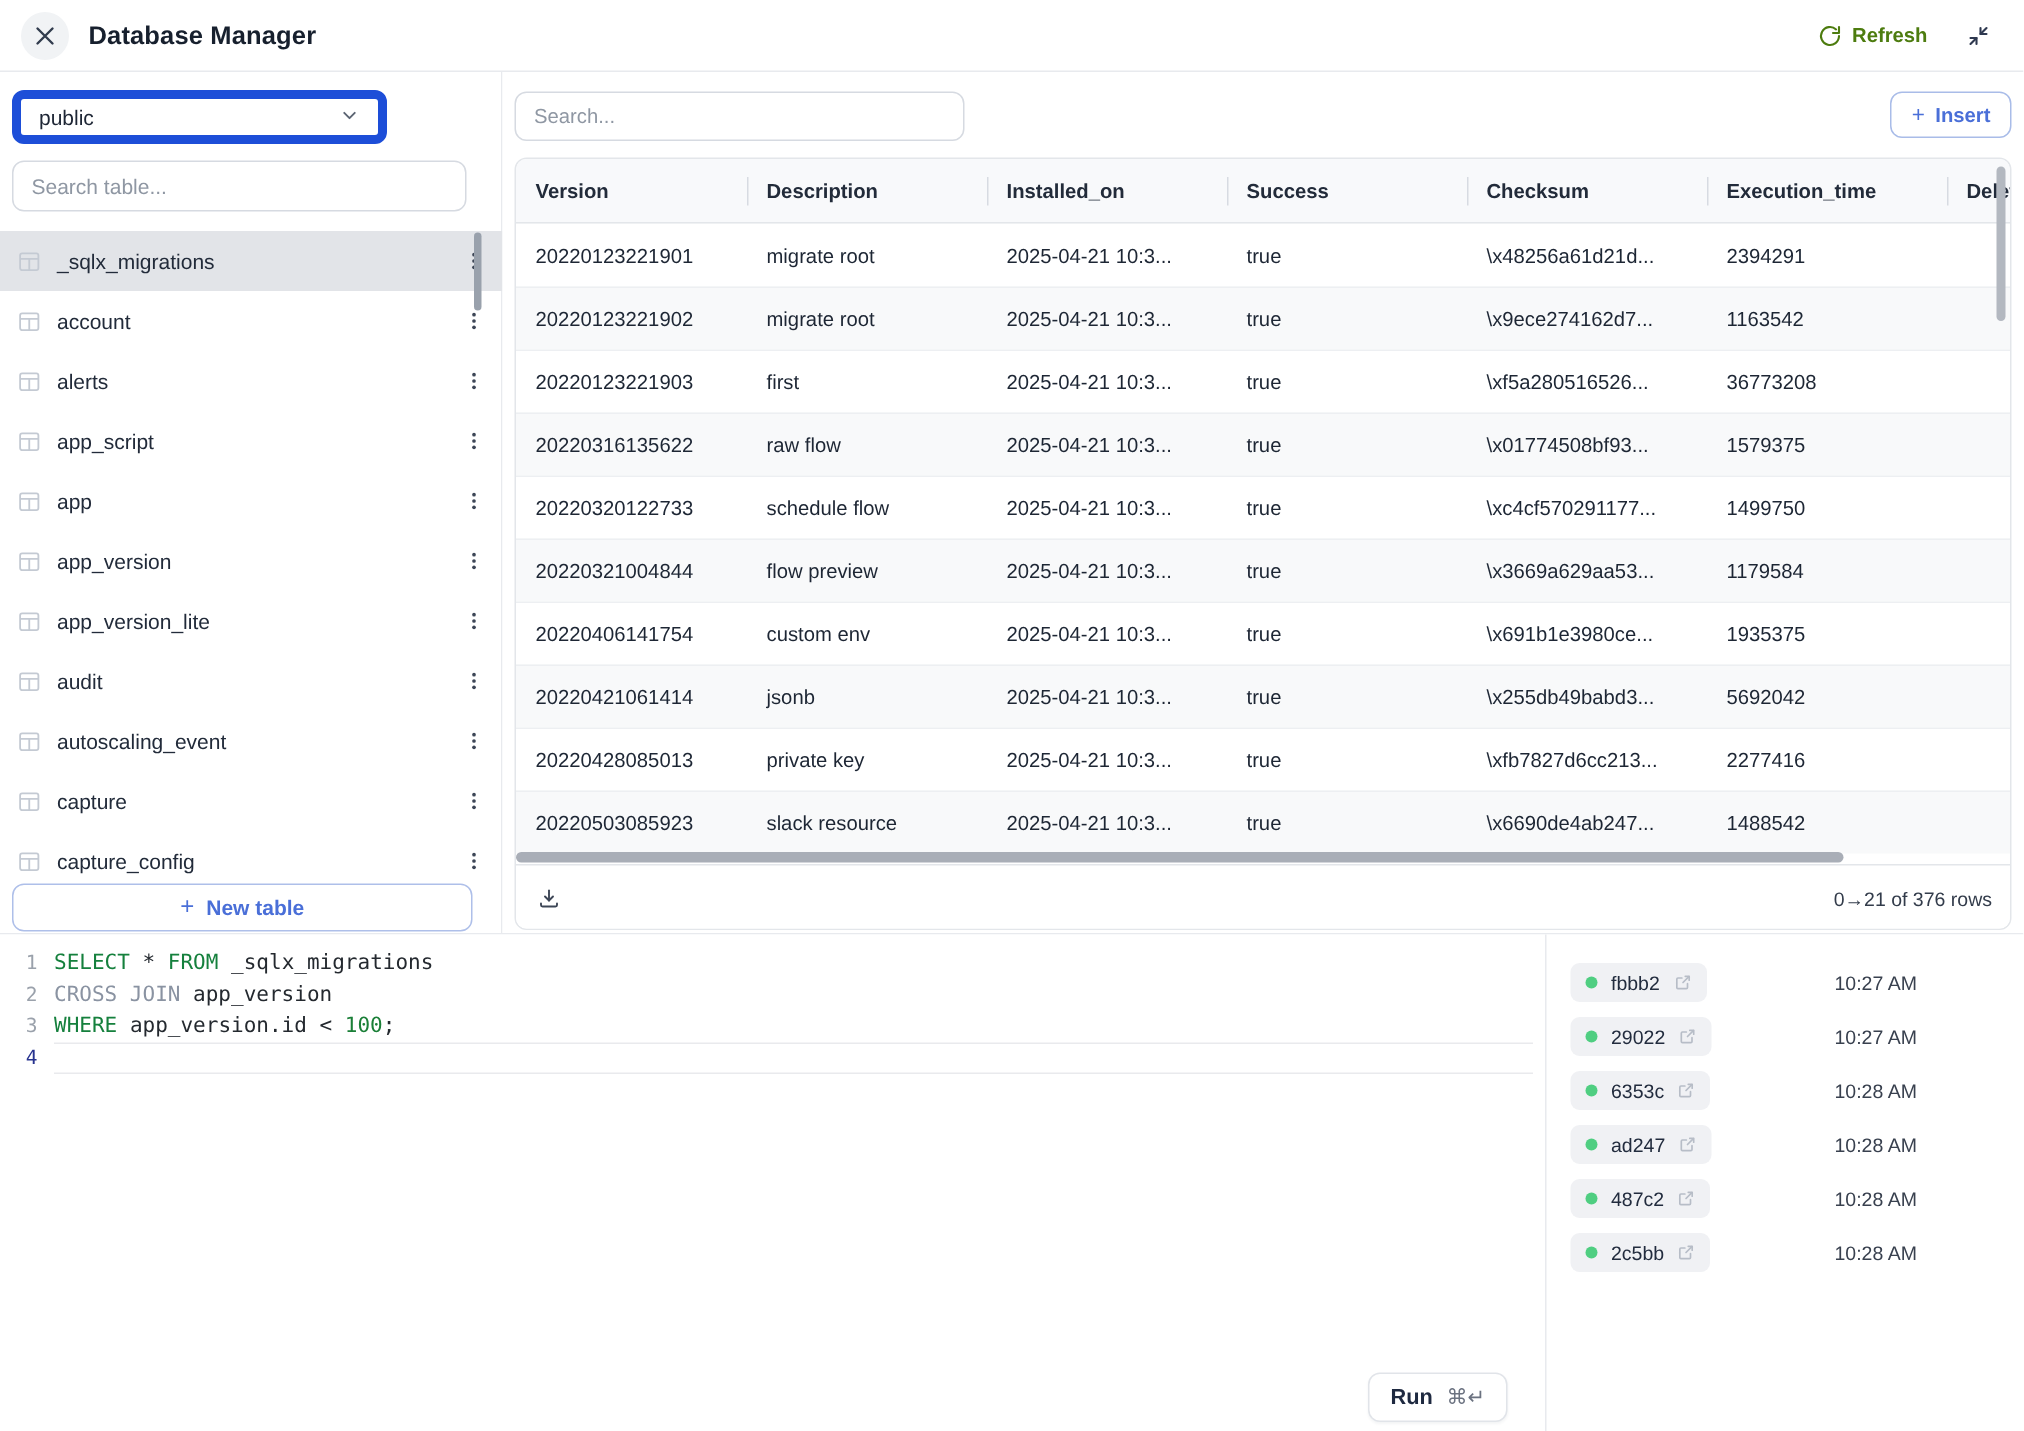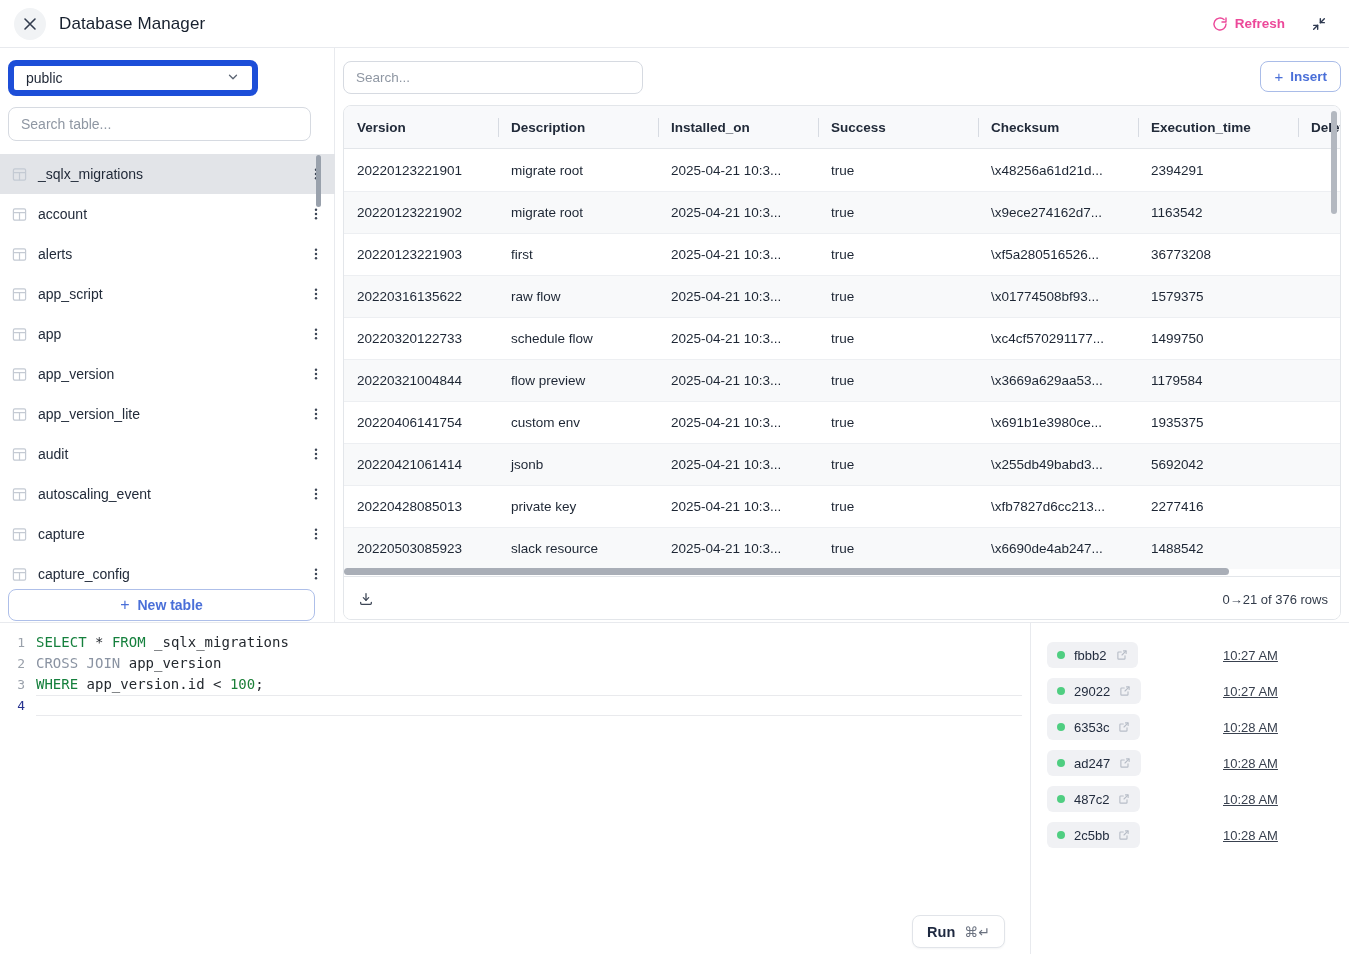--- a/index.html
+++ b/index.html
@@ -5,24 +5,24 @@
   * { margin:0; padding:0; box-sizing:border-box; }
   html,body { width:1349px; height:954px; overflow:hidden; background:#fff;
     font-family:"Liberation Sans", sans-serif; color:#1e2635; }
   .app { position:relative; width:1349px; height:954px; background:#fff; }
 
   
   .hdr { position:absolute; left:0; top:0; width:1349px; height:48px;
     border-bottom:1px solid #e8eaee; display:flex; align-items:center; background:#fff; }
   .close-btn { width:32px; height:32px; border-radius:50%; background:#f1f3f5; border:none;
     margin-left:14px; display:flex; align-items:center; justify-content:center; cursor:pointer; color:#323c4e; }
-  .hdr-title { font-size:17px; font-weight:400; color:#17202e; margin-left:13px; letter-spacing:.1px; }
+  .hdr-title { font-size:17px; font-weight:700; color:#17202e; margin-left:13px; letter-spacing:.1px; }
   .hdr-right { margin-left:auto; display:flex; align-items:center; gap:26px; padding-right:22px; }
   .refresh-btn { display:flex; align-items:center; gap:7px; background:none; border:none; cursor:pointer;
-    font-family:inherit; font-size:13.5px; font-weight:700; color:#ec4899; }
+    font-family:inherit; font-size:13.5px; font-weight:700; color:#4d7c0f; }
   .iconbtn { background:none; border:none; cursor:pointer; color:#2e3950; display:flex; align-items:center; }
 
   
   .sidebar { position:absolute; left:0; top:48px; width:335px; height:574px;
     border-right:1px solid #e8eaee; background:#fff; }
   .schema-select { position:absolute; left:8px; top:12px; width:250px; height:34px;
     border:6px solid #1d4ed8; border-radius:8px; background:#fff; display:flex; align-items:center;
     padding:12px 12px; cursor:pointer; font-size:14px; color:#1e2635; }
   .schema-select .chev { margin-left:auto; color:#5b6472; }
   .tbl-search { position:absolute; left:8px; top:59px; width:303px; height:34px;
@@ -100,21 +100,21 @@
   .run-btn .run-kbd { font-size:14px; color:#6b7280; font-family:"DejaVu Sans", sans-serif; }
 
   .history { position:absolute; left:1030px; top:0; width:319px; height:332px;
     border-left:1px solid #e8eaee; background:#fff; padding-top:14px; }
   .hist-item { height:36px; display:flex; align-items:center; }
   .hist-pill { margin-left:16px; height:26px; background:#f0f1f4; border-radius:6px;
     display:flex; align-items:center; gap:9px; padding:0 10px; cursor:pointer; border:none; font-family:inherit; }
   .hist-dot { width:8px; height:8px; border-radius:50%; background:#4fce81; }
   .hist-id { font-size:13px; color:#222c3e; }
   .hist-link { color:#b7bdc7; display:flex; }
-  .hist-time { position:absolute; left:192px; font-size:13px; color:#39414f;text-decoration:underline; }
+  .hist-time { position:absolute; left:192px; font-size:13px; color:#39414f; }
   .hist-row { position:relative; }
 </style>
 </head>
 <body>
 
 <div class="app">
 
   <header class="hdr">
     <button class="close-btn">
       <svg width="14" height="14" viewBox="0 0 14 14" fill="none" stroke="currentColor" stroke-width="1.6" stroke-linecap="round">

